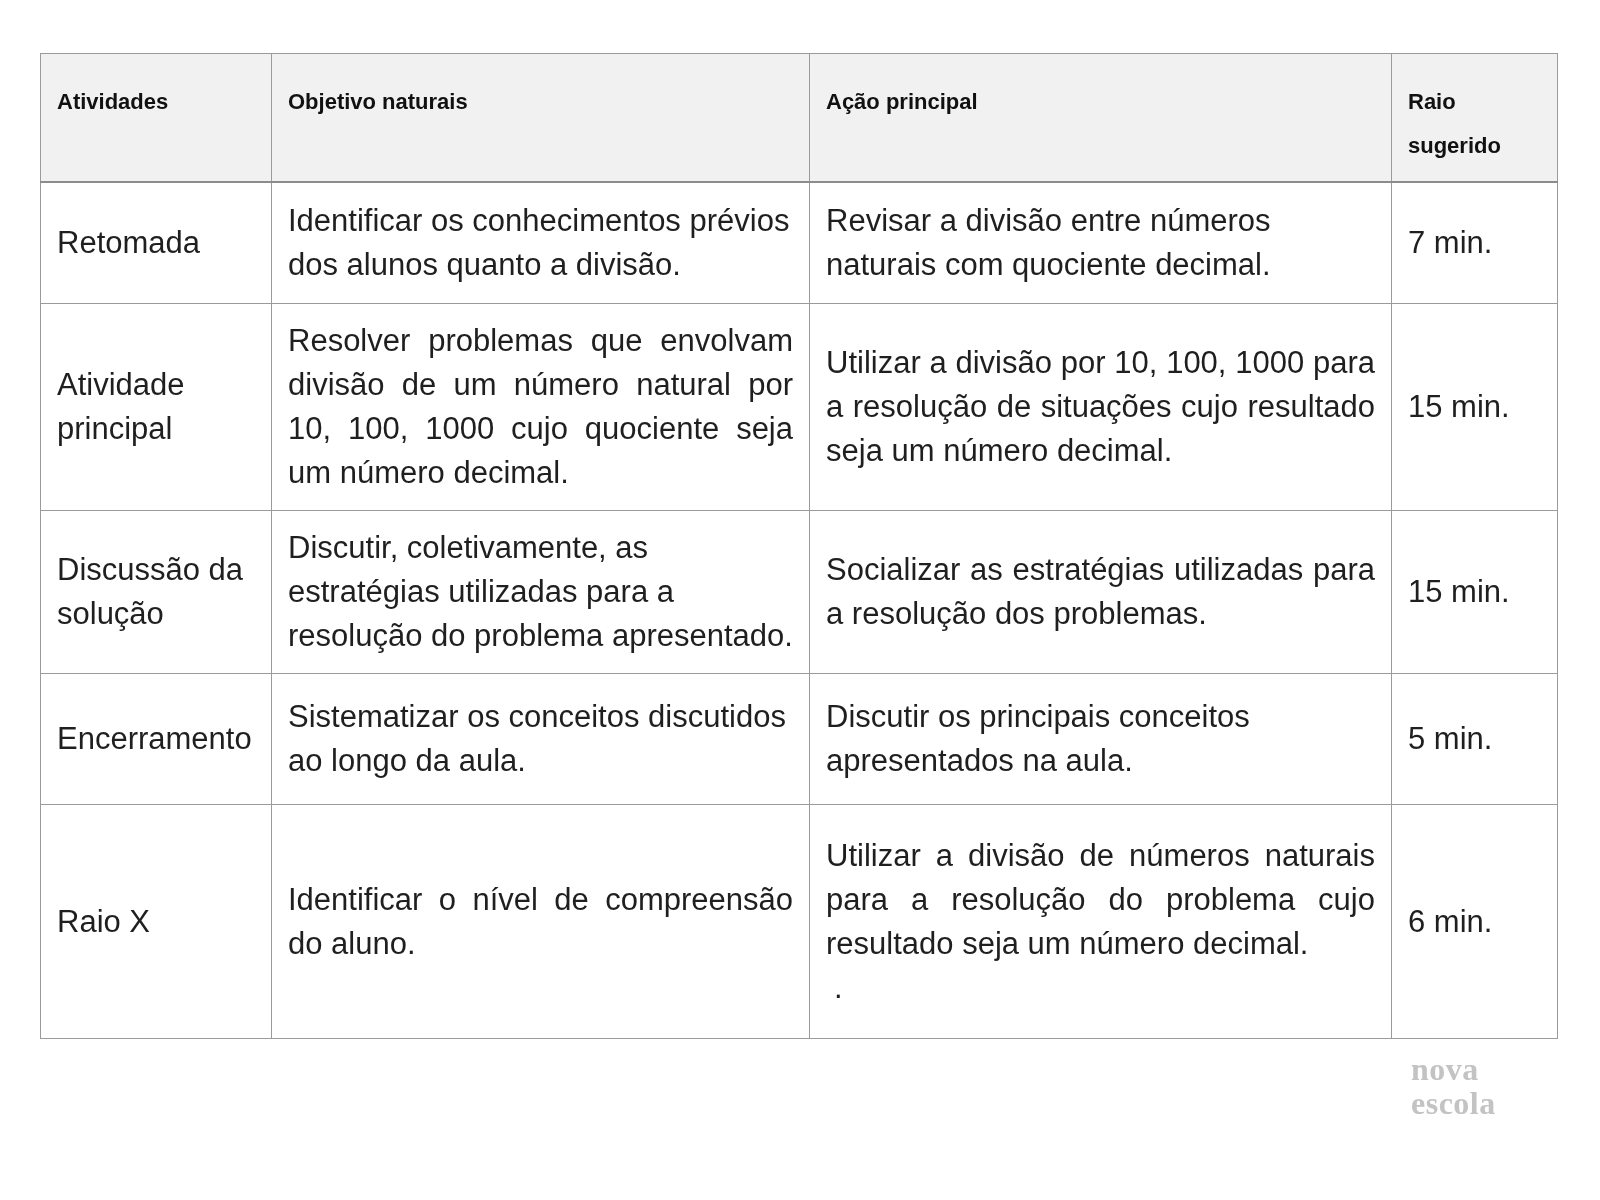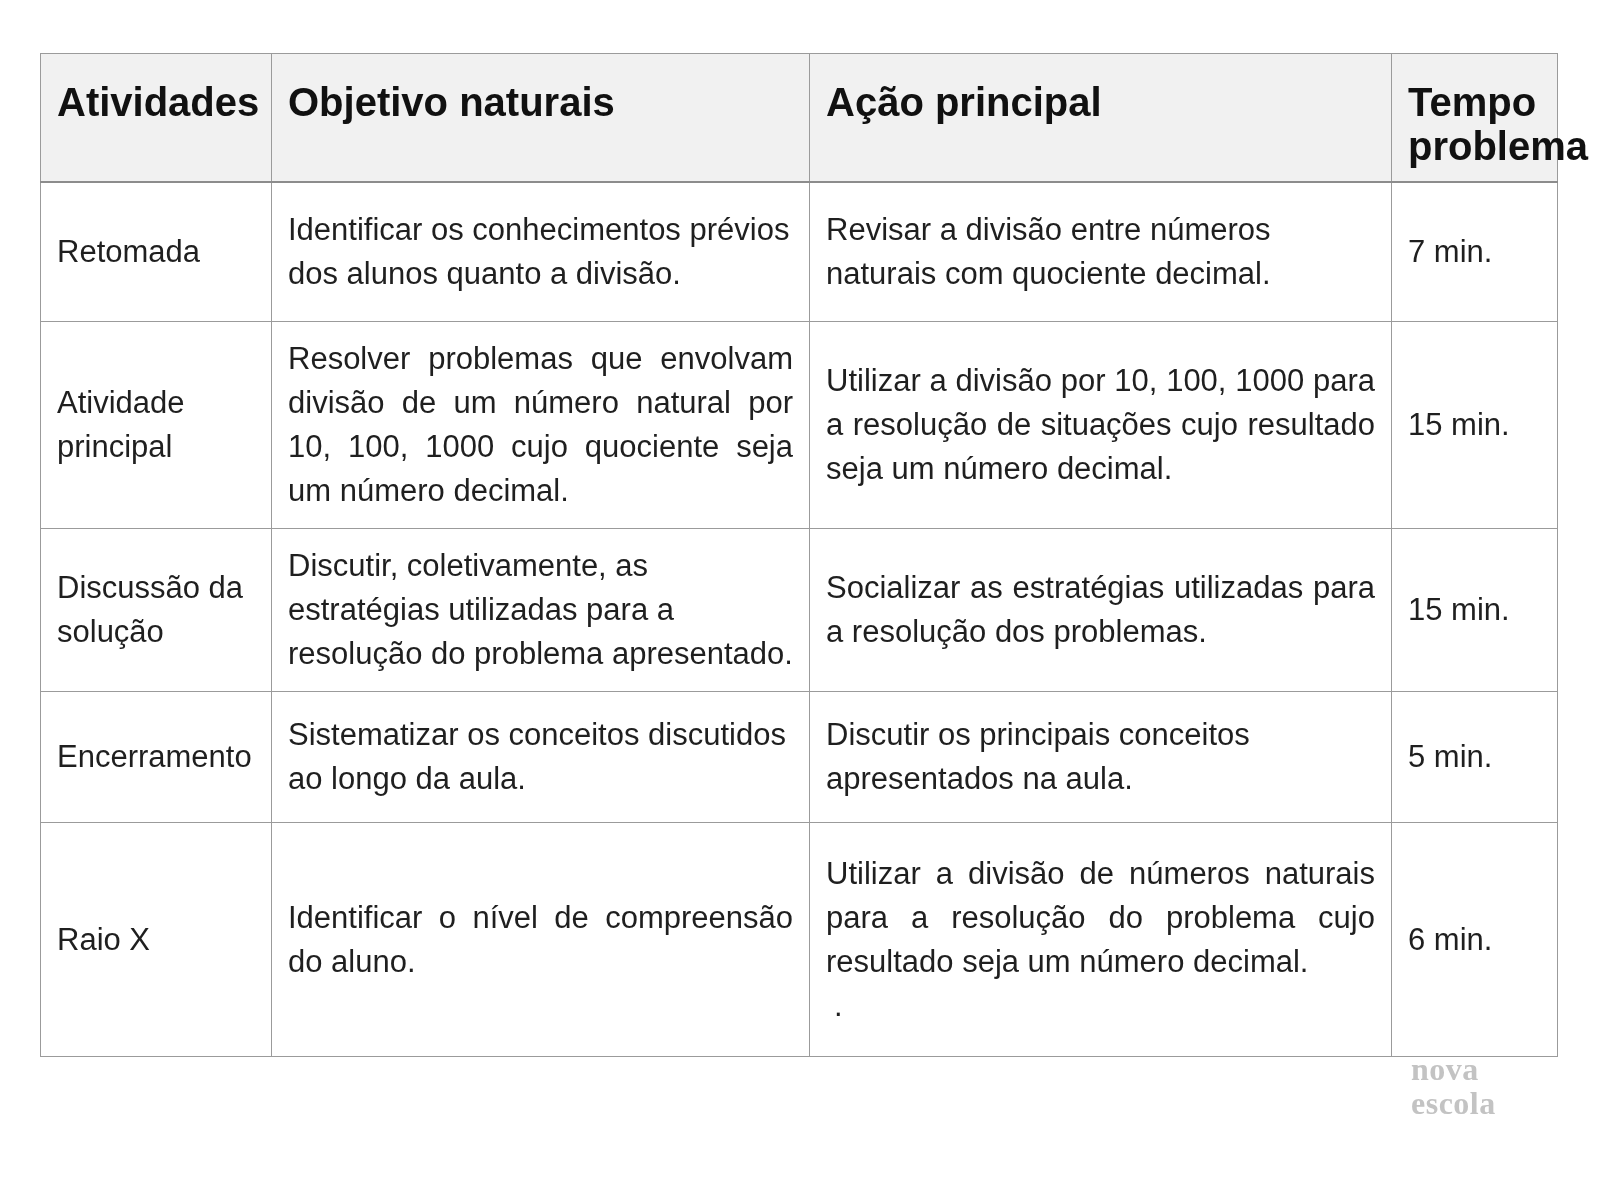--- a/index.html
+++ b/index.html
@@ -20,34 +20,34 @@
   }
   table.lesson th, table.lesson td {
     border: 1px solid #9b9b9b;
   }
   table.lesson thead th {
     background: #f1f1f1;
     border-bottom: 2px solid #8c8c8c;
     vertical-align: top;
     text-align: left;
     padding: 26px 16px 10px 16px;
-    font-size: 40px;
+    font-size: 22px;
     font-weight: bold;
     line-height: 44px;
     color: #111111;
   }
   table.lesson td {
     background: #ffffff;
     vertical-align: middle;
     padding: 15px 16px;
     font-size: 31px;
     line-height: 44px;
   }
   tr.r-head { height: 128px; }
-  tr.r-1 { height: 140px; padding-left: 8px; }
+  tr.r-1 { height: 122px; padding-left: 8px; }
   tr.r-2 { height: 194px; }
   tr.r-3 { height: 160px; margin-left: 44px; }
   tr.r-4 { height: 131px; }
   tr.r-5 { height: 234px; }
 
   td.just { text-align: justify; }
   .action-note { padding-left: 8px; }
 
   .logo {
     position: absolute;
@@ -70,21 +70,21 @@
       <col style="width:231px">
       <col style="width:538px">
       <col style="width:582px">
       <col style="width:166px">
     </colgroup>
     <thead>
       <tr class="r-head">
         <th>Atividades</th>
         <th>Objetivo naturais</th>
         <th>Ação principal</th>
-        <th>Tempo problema</th>
+        <th>Raio sugerido</th>
       </tr>
     </thead>
     <tbody>
       <tr class="r-1">
         <td>Retomada</td>
         <td>Identificar os conhecimentos prévios dos alunos quanto a divisão.</td>
         <td>Revisar a divisão entre números naturais com quociente decimal.</td>
         <td>7 min.</td>
       </tr>
       <tr class="r-2">

